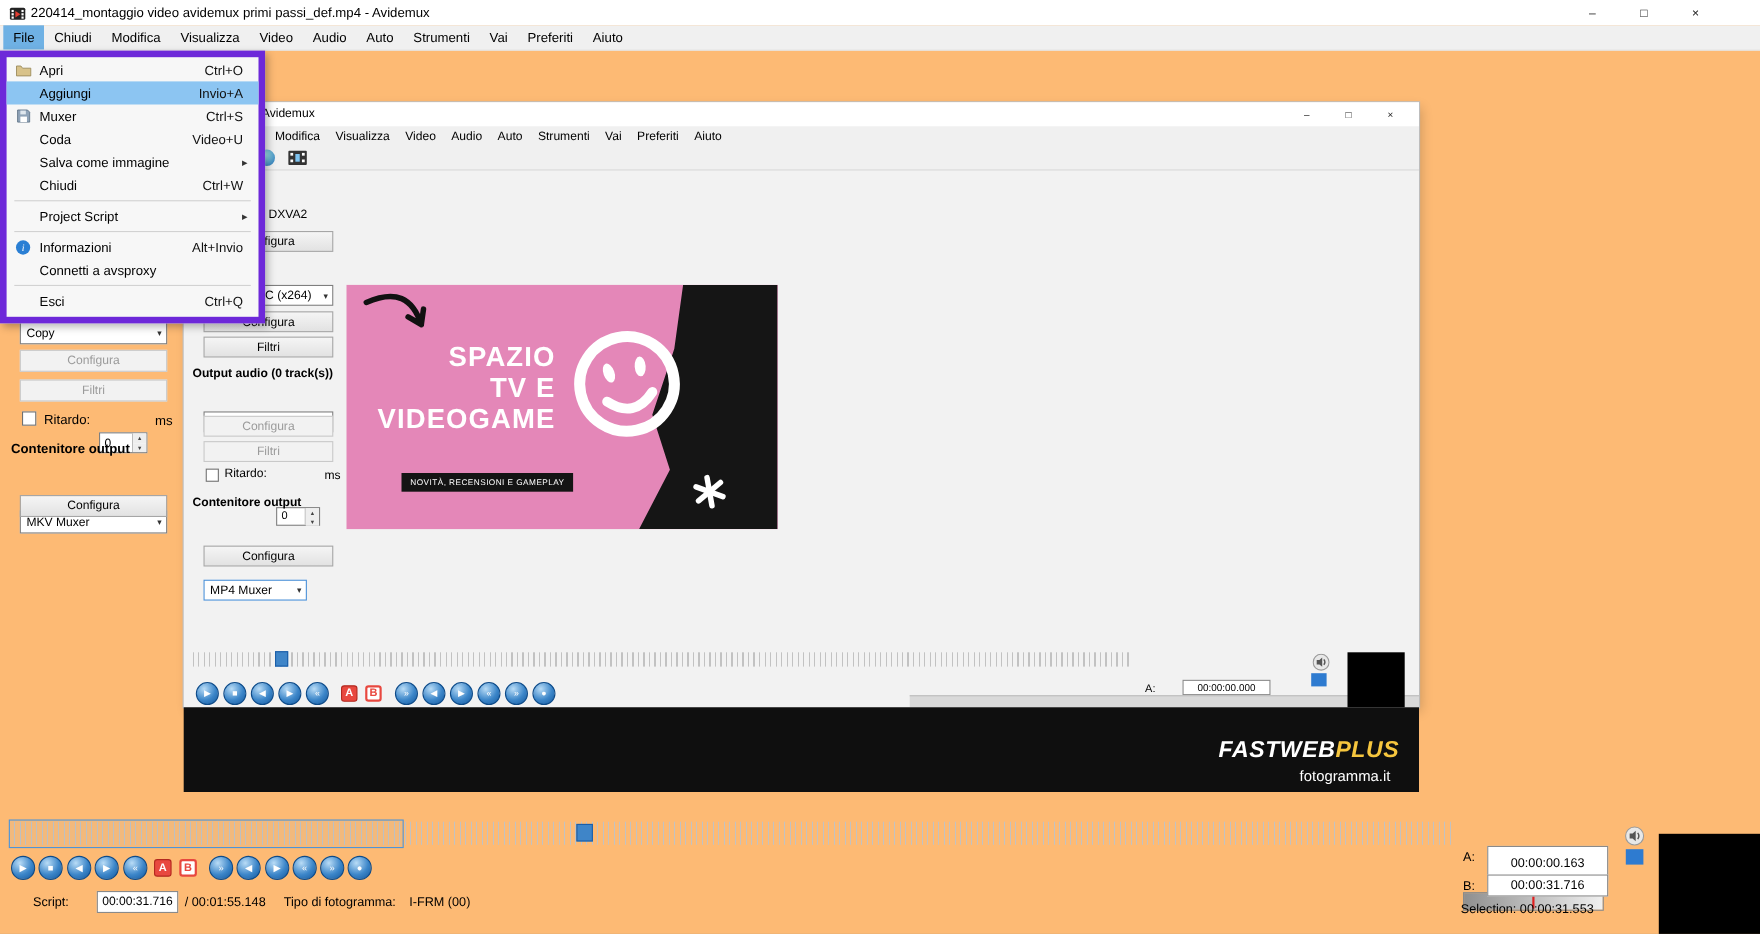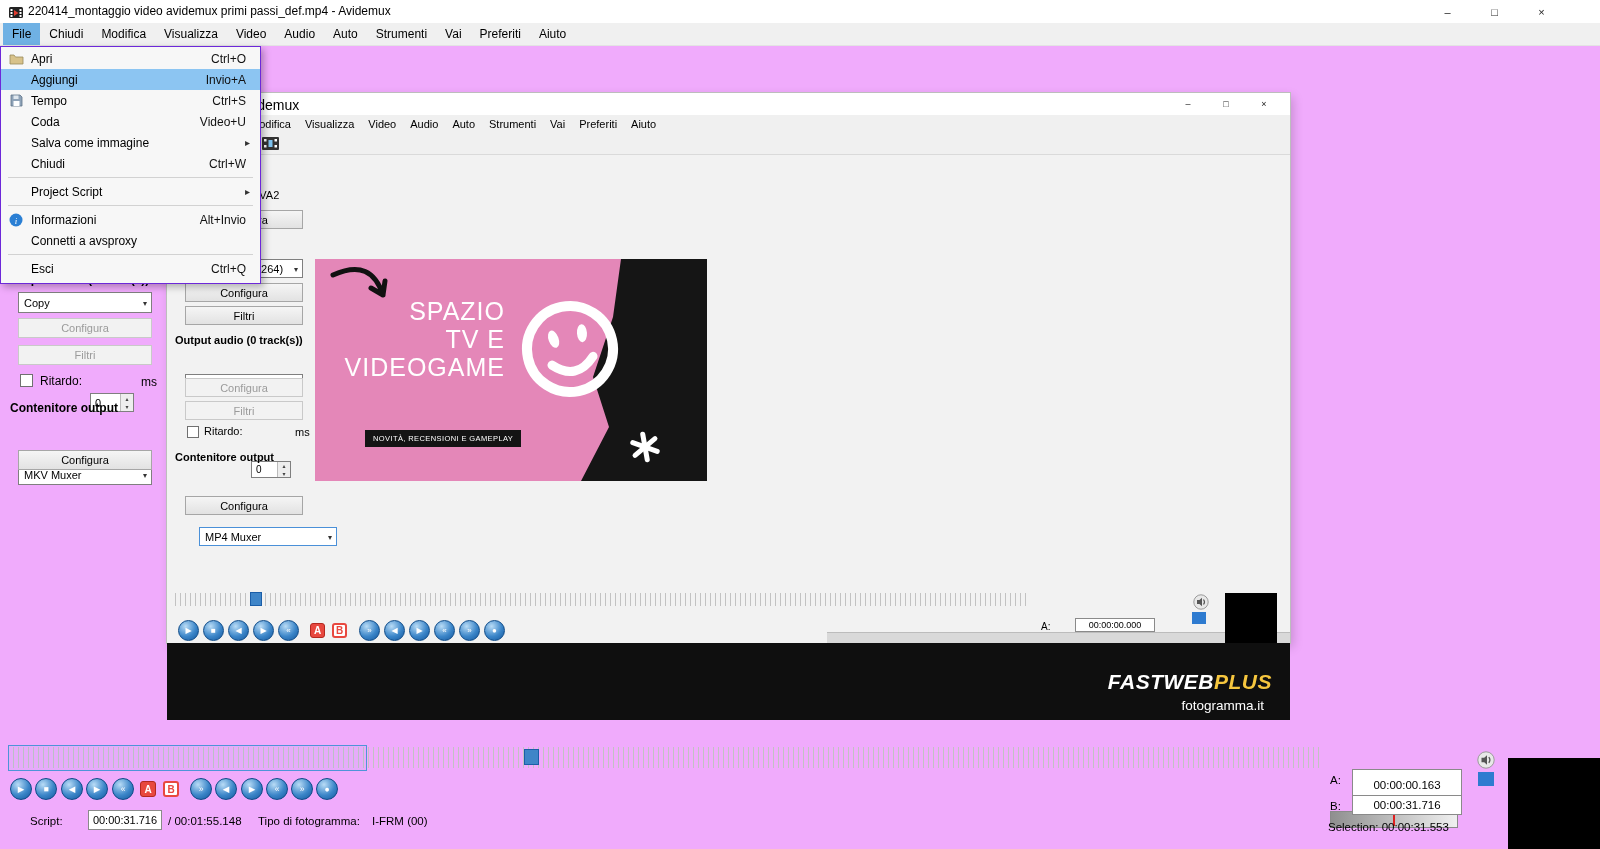--- a/index.html
+++ b/index.html
@@ -1,31 +1,31 @@
 <!DOCTYPE html>
 <html><head>
 <meta charset="utf-8">
 <style>
   *{margin:0;padding:0;box-sizing:border-box}
   body{margin:0;background:#888;font-family:"Liberation Sans",sans-serif}
-  .screen{position:relative;width:1600px;height:849px;background:#f0abfc;overflow:hidden;color:#000;font-size:12px}
+  .screen{position:relative;width:1600px;height:849px;background:#fdba74;overflow:hidden;color:#000;font-size:12px}
   .abs{position:absolute}
 
   
   .titlebar{position:absolute;left:0;top:0;width:1600px;height:23px;background:#fff}
   .tb-title{position:absolute;left:28px;top:4px;font-size:12px;color:#000;white-space:nowrap}
   .win-btn{position:absolute;top:0;width:47px;height:23px;display:flex;align-items:center;justify-content:center;font-size:11px;color:#222}
 
   
   .menubar{position:absolute;left:0;top:23px;width:1600px;height:23px;background:#f0f0f0;display:flex;align-items:stretch;padding-left:3px;border-bottom:1px solid #e3e3e3}
   .mi{display:flex;align-items:center;padding:0 9px;font-size:12px;white-space:nowrap}
   .mi.active{background:#6fb1e4}
 
   
-  .menu{position:absolute;left:0;top:46px;width:261px;background:#f7f7f7;border:1px solid #6d28d9;box-shadow:3px 3px 7px rgba(0,0,0,.28);padding:1px 0 4px 0;z-index:60}
+  .menu{position:absolute;left:0;top:46px;width:241px;background:#f7f7f7;border:6px solid #6d28d9;box-shadow:3px 3px 7px rgba(0,0,0,.28);padding:1px 0 4px 0;z-index:60}
   .mrow{height:21px;display:flex;align-items:center;font-size:12px}
   .mrow.hl{background:#8cc5f2}
   .mrow .ico{width:30px;display:flex;align-items:center;justify-content:center}
   .mrow .lbl{flex:1;white-space:nowrap}
   .mrow .sc{padding-right:14px;color:#111;white-space:nowrap}
   .mrow .sub{padding-right:10px;font-size:10px;color:#333}
   .msep{height:1px;background:#d2d2d2;margin:3px 7px}
 
   
   .btn{background:linear-gradient(#f5f5f5,#e2e2e2);border:1px solid #a6a6a6;display:flex;align-items:center;justify-content:center;font-size:11px;overflow:hidden;white-space:nowrap}
@@ -52,21 +52,21 @@
   
   .inner-win{background:#f2f2f2;box-shadow:0 0 0 1px #bdbdbd,3px 4px 10px rgba(0,0,0,.18)}
   .iw-titlebar{position:absolute;left:0;top:0;right:0;height:22px;background:#fff}
   .iw-menubar{position:absolute;left:0;top:22px;right:0;height:18px;background:#f0f0f0;display:flex;align-items:stretch;padding-left:76px}
   .iw-menubar .mi{font-size:11px;padding:0 7px}
   .iw-toolbar{position:absolute;left:0;top:40px;right:0;height:22px;background:#f0f0f0;border-bottom:1px solid #dadada}
   .iw-btn{position:absolute;width:36px;height:22px;display:flex;align-items:center;justify-content:center;font-size:9px;color:#222}
 
   
   .thumb{background:#e487b8;overflow:hidden}
-  .thumb-text{position:absolute;right:202px;top:38px;text-align:right;color:#fff;font-weight:400;font-size:25px;line-height:28px;letter-spacing:1px;white-space:nowrap}
+  .thumb-text{position:absolute;right:202px;top:52px;text-align:right;color:#fff;font-weight:700;font-size:25px;line-height:28px;letter-spacing:1px;white-space:nowrap}
   .thumb-badge{position:absolute;left:50px;top:171px;background:#141414;color:#fff;font-size:7.5px;letter-spacing:.4px;padding:4px 8px;white-space:nowrap}
 
   
   .caption{background:#0f0f0f;color:#fff}
   .cap-title{position:absolute;left:23px;top:24px;font-size:26px;font-weight:700;white-space:nowrap}
   .brand{position:absolute;right:18px;top:27px;font-style:italic;font-weight:800;font-size:21px;letter-spacing:.5px;white-space:nowrap}
   .brand .y{color:#f6c63e}
   .brand-site{position:absolute;right:26px;top:55px;font-size:13.5px;white-space:nowrap}
 
   .status-text{font-size:11.5px;white-space:nowrap}
@@ -127,21 +127,21 @@
   <div class="bold abs" style="left:10px;top:401px">Contenitore output</div>
   <div class="combo abs" style="left:18px;top:424px;width:134px;height:21px">
     <span>MKV Muxer</span>
     <span class="arr">▾</span>
   </div>
   <div class="btn abs" style="left:18px;top:450px;width:134px;height:20px">Configura</div>
 
   <div class="inner-win abs" style="left:167px;top:93px;width:1123px;height:550px">
 
     <div class="iw-titlebar">
-      <div class="abs" style="left:71px;top:4px;font-size:14px">Avidemux</div>
+      <div class="abs" style="left:71px;top:4px;font-size:11px">Avidemux</div>
       <div class="iw-btn" style="left:1003px;top:0">–</div>
       <div class="iw-btn" style="left:1041px;top:0">□</div>
       <div class="iw-btn" style="left:1079px;top:0">×</div>
     </div>
 
     <div class="iw-menubar">
       <div class="mi">Modifica</div>
       <div class="mi">Visualizza</div>
       <div class="mi">Video</div>
       <div class="mi">Audio</div>
@@ -183,21 +183,21 @@
     <div class="abs" style="left:37px;top:332px;font-size:11px">Ritardo:</div>
     <div class="valuebox abs" style="left:84px;top:330px;width:40px;height:17px;font-size:10px">
       <span>0</span>
       <span class="spin">
         <span>▴</span>
         <span>▾</span>
       </span>
     </div>
     <div class="abs" style="left:128px;top:333px;font-size:11px">ms</div>
     <div class="bold abs" style="left:8px;top:358px;font-size:11px">Contenitore output</div>
-    <div class="combo hl abs" style="left:32px;top:379px;width:138px;height:19px">
+    <div class="combo hl abs" style="left:18px;top:379px;width:94px;height:19px">
       <span>MP4 Muxer</span>
       <span class="arr">▾</span>
     </div>
     <div class="btn abs" style="left:18px;top:403px;width:118px;height:19px">Configura</div>
 
     <div class="thumb abs" style="left:148px;top:166px;width:392px;height:222px">
       <svg width="392" height="222" class="abs" style="left:0;top:0">
         <polygon points="306,0 392,0 392,222 266,222 294,168 278,118 298,58" fill="#151515"></polygon>
         <g transform="translate(255,90) rotate(-12)">
           <circle cx="0" cy="0" r="43" fill="none" stroke="#fff" stroke-width="10"></circle>
@@ -316,21 +316,21 @@
       <span class="sc">Invio+A</span>
     </div>
     <div class="mrow">
       <span class="ico">
         <svg width="13" height="13">
             <path d="M1 1 h9 l2 2 v9 H1 z" fill="#8fa3b8" stroke="#5f7388" stroke-width="0.8"></path>
             <rect x="3.5" y="7" width="6" height="5" fill="#fff"></rect>
             <rect x="3.5" y="1.5" width="5" height="3.5" fill="#dfe7ee"></rect>
           </svg>
       </span>
-      <span class="lbl">Tempo</span>
+      <span class="lbl">Muxer</span>
       <span class="sc">Ctrl+S</span>
     </div>
     <div class="mrow">
       <span class="ico"></span>
       <span class="lbl">Coda</span>
       <span class="sc">Video+U</span>
     </div>
     <div class="mrow">
       <span class="ico"></span>
       <span class="lbl">Salva come immagine</span>

